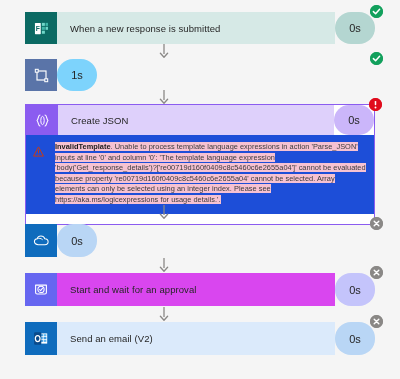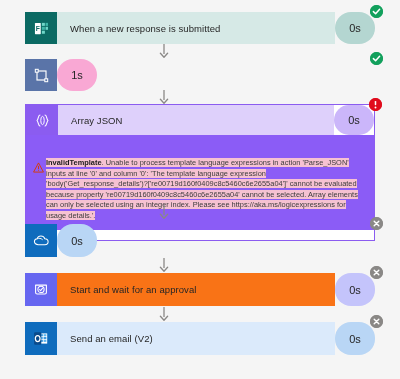--- a/index.html
+++ b/index.html
@@ -86,24 +86,24 @@
     border: 1px solid #8b5cf0;
     background: #ffffff;
   }
   #parse-card .step {
     position: static;
     left: auto;
     width: 100%;
     height: 30px;
   }
   .err-box {
-    background: #8b5cf6;
-    display: flex;
-    padding: 23px 8px 8px 7px;
-    gap: 2px;
+    background: #1d4ed8;
+    display: flex;
+    padding: 7px 8px 8px 7px;
+    gap: 11px;
   }
   .err-icon { flex: 0 0 11px; padding-top: 1px; }
   .err-text {
     font-size: 7.4px;
     line-height: 10.6px;
     color: #3b3b3b;
     letter-spacing: .02px;
   }
   .err-text b { color: #1b1b1b; }
   .hl { background: #f6c2d2; }
@@ -144,21 +144,21 @@
   </div>
 
   <div class="step" style="top:59px">
     <div class="step-icon" style="background:#5a74a8">
       <svg width="15" height="15" viewBox="0 0 16 16">
         <rect x="3.2" y="3.2" width="9.6" height="9.6" fill="none" stroke="#ffffff" stroke-width="1.25"></rect>
         <rect x="1.4" y="1.4" width="3.1" height="3.1" fill="#5a74a8" stroke="#ffffff" stroke-width="1.1"></rect>
         <rect x="11.5" y="11.5" width="3.1" height="3.1" fill="#5a74a8" stroke="#ffffff" stroke-width="1.1"></rect>
       </svg>
     </div>
-    <div class="step-dur" style="background:#f9a8d4">1s</div>
+    <div class="step-dur" style="background:#7dd3fc">1s</div>
     <div class="badge badge-success">
       <svg width="13" height="13" viewBox="0 0 13 13">
         <circle cx="6.5" cy="6.5" r="6.5" fill="#12a05c"></circle>
         <path d="M3.4 6.6 L5.6 8.7 L9.6 4.3" stroke="#ffffff" stroke-width="1.5" fill="none" stroke-linecap="round" stroke-linejoin="round"></path>
       </svg>
     </div>
   </div>
 
   <div class="conn" style="top:90px">
     <svg width="14" height="14" viewBox="0 0 14 14">
@@ -169,21 +169,21 @@
 
   <div id="parse-card">
     <div class="step">
       <div class="step-icon" style="background:#8b5cf0">
         <svg width="17" height="15" viewBox="0 0 18 16">
           <path d="M6.3 2.2 C4.4 2.2 4.8 6.1 3.2 8 C4.8 9.9 4.4 13.8 6.3 13.8" fill="none" stroke="#ffffff" stroke-width="1.15" stroke-linecap="round"></path>
           <path d="M11.7 2.2 C13.6 2.2 13.2 6.1 14.8 8 C13.2 9.9 13.6 13.8 11.7 13.8" fill="none" stroke="#ffffff" stroke-width="1.15" stroke-linecap="round"></path>
           <ellipse cx="9" cy="8" rx="1.85" ry="4.4" fill="none" stroke="#ffffff" stroke-width="1.05"></ellipse>
         </svg>
       </div>
-      <div class="step-body" style="background:#ded0fb">Array JSON</div>
+      <div class="step-body" style="background:#ded0fb">Create JSON</div>
       <div class="step-dur" style="background:#cbb6fa">0s</div>
       <div class="badge badge-failed">
         <svg width="13" height="13" viewBox="0 0 13 13">
           <circle cx="6.5" cy="6.5" r="6.5" fill="#e00b1c"></circle>
           <rect x="5.75" y="2.9" width="1.5" height="4.4" rx=".7" fill="#ffffff"></rect>
           <circle cx="6.5" cy="9.5" r=".95" fill="#ffffff"></circle>
         </svg>
       </div>
     </div>
 
@@ -231,21 +231,21 @@
   </div>
 
   <div class="step" style="top:273px;height:33px">
     <div class="step-icon" style="background:#6666f0">
       <svg width="16" height="16" viewBox="0 0 16 16">
         <path d="M2.6 3.1 H13.4 V10.4 C13.4 11.3 12.7 12 11.8 12 H4.2 C3.3 12 2.6 11.3 2.6 10.4 Z" fill="none" stroke="#ffffff" stroke-width="1.1" stroke-linejoin="round"></path>
         <circle cx="8" cy="7.4" r="3.1" fill="#6666f0" stroke="#ffffff" stroke-width="1.1"></circle>
         <path d="M6.5 7.5 L7.6 8.6 L9.6 6.2" fill="none" stroke="#ffffff" stroke-width="1.05" stroke-linecap="round" stroke-linejoin="round"></path>
       </svg>
     </div>
-    <div class="step-body" style="background:#f97316">Start and wait for an approval</div>
+    <div class="step-body" style="background:#d946ef">Start and wait for an approval</div>
     <div class="step-dur" style="background:#c4c4fb">0s</div>
     <div class="badge badge-skipped">
       <svg width="13" height="13" viewBox="0 0 13 13">
         <circle cx="6.5" cy="6.5" r="6.5" fill="#8a8886"></circle>
         <path d="M4.2 4.2 L8.8 8.8 M8.8 4.2 L4.2 8.8" stroke="#ffffff" stroke-width="1.4" stroke-linecap="round"></path>
       </svg>
     </div>
   </div>
 
   <div class="conn" style="top:307px">

